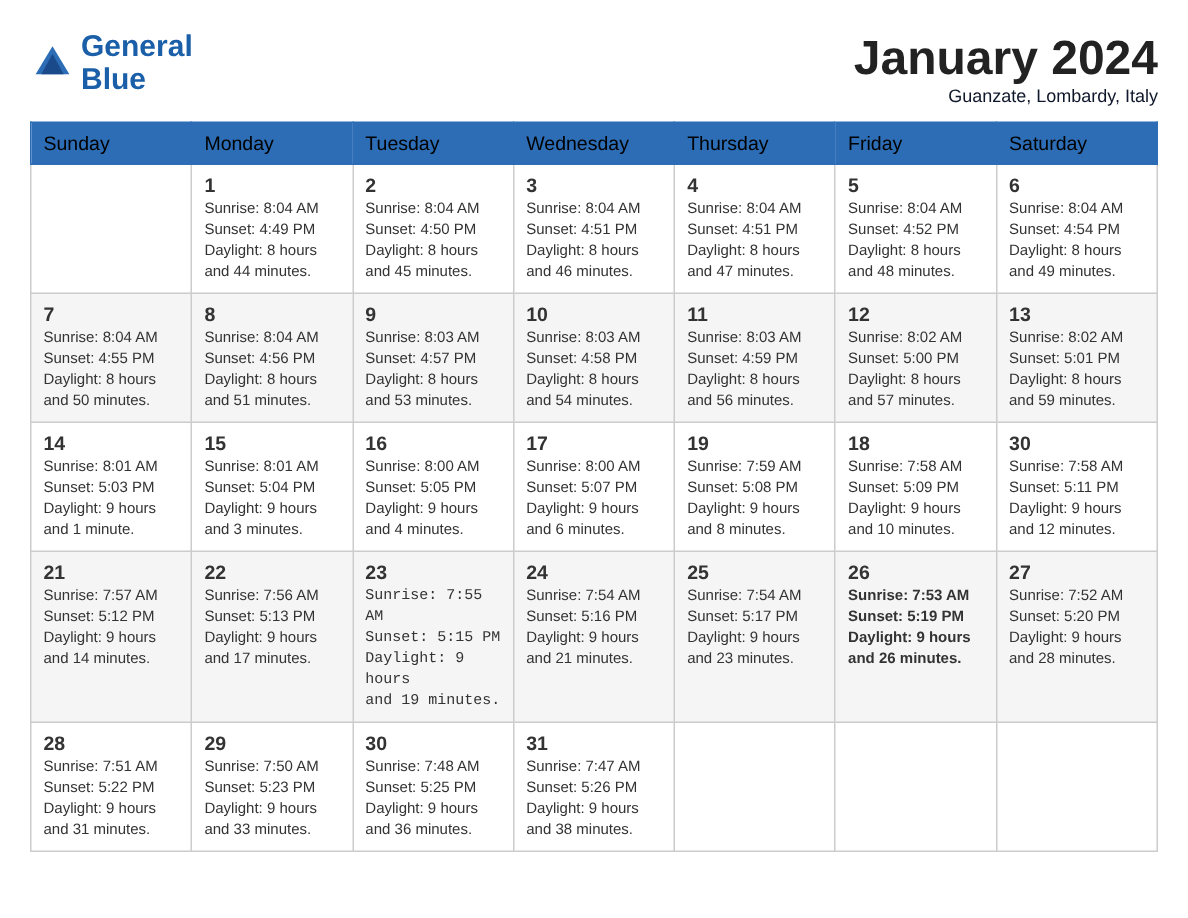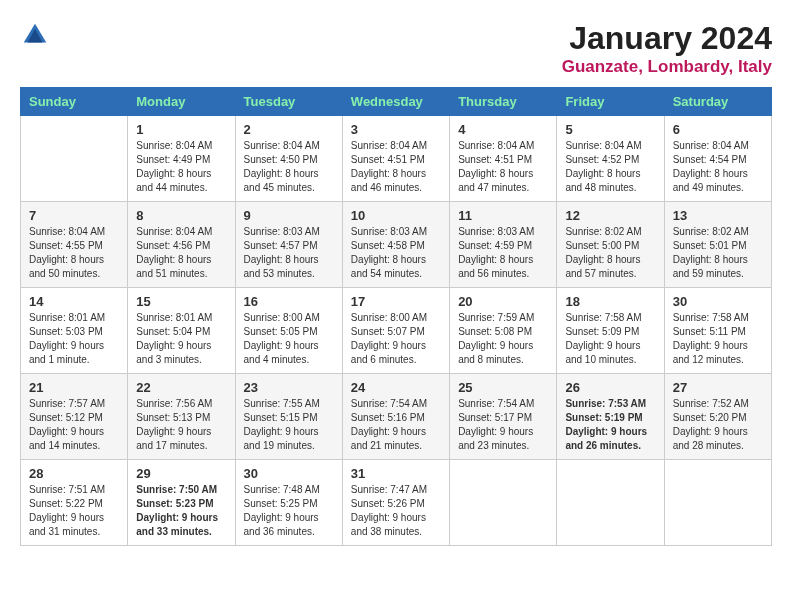--- a/index.html
+++ b/index.html
@@ -36,36 +36,36 @@
     }
     .title-block {
       text-align: right;
     }
     .title-block h1 {
       font-size: 32px;
       font-weight: bold;
       color: #222;
     }
     .title-block h2 {
-      font-size: 17px;
-      font-weight: bold;
-      color: #be185d;
+      font-size: 12px;
+      font-weight: normal;
+      color: #0f172a;
     }
     table {
       width: 100%;
       border-collapse: collapse;
       font-size: 11px;
     }
     thead tr th {
       background-color: #2c6db5;
-      color: #86efac;
+      color: #000000;
       padding: 6px 8px;
       text-align: left;
       font-size: 13px;
-      font-weight: bold;
+      font-weight: normal;
       border: 1px solid #2c6db5;
     }
     tbody tr td {
       border: 1px solid #ccc;
       padding: 6px 8px;
       vertical-align: top;
       min-height: 80px;
       color: #333;
       background: #fff;
       width: calc(100% / 7);
@@ -90,20 +90,24 @@
   </style>
 </head>
 <body>
 
 <div class="header">
   <div class="logo">
     <svg class="logo-icon" viewBox="0 0 40 40">
       <polygon points="20,5 35,30 5,30" fill="#2c6db5"></polygon>
       <polygon points="20,12 30,30 10,30" fill="#1a4a8a"></polygon>
     </svg>
+    <div class="logo-text">
+      <div><span>General</span></div>
+      <div><span>Blue</span></div>
+    </div>
   </div>
   <div class="title-block">
     <h1>January 2024</h1>
     <h2>Guanzate, Lombardy, Italy</h2>
   </div>
 </div>
 
 <table>
   <thead>
     <tr>
@@ -236,21 +240,21 @@
 and 4 minutes.</div>
         </td>
         <td>
           <span class="day-num">17</span>
           <div class="day-info" style="white-space: pre-line;">Sunrise: 8:00 AM
 Sunset: 5:07 PM
 Daylight: 9 hours
 and 6 minutes.</div>
         </td>
         <td>
-          <span class="day-num">20</span>
+          <span class="day-num">19</span>
           <div class="day-info" style="white-space: pre-line;">Sunrise: 7:59 AM
 Sunset: 5:08 PM
 Daylight: 9 hours
 and 8 minutes.</div>
         </td>
         <td>
           <span class="day-num">18</span>
           <div class="day-info" style="white-space: pre-line;">Sunrise: 7:58 AM
 Sunset: 5:09 PM
 Daylight: 9 hours
@@ -274,21 +278,21 @@
         </td>
         <td>
           <span class="day-num">22</span>
           <div class="day-info" style="white-space: pre-line;">Sunrise: 7:56 AM
 Sunset: 5:13 PM
 Daylight: 9 hours
 and 17 minutes.</div>
         </td>
         <td>
           <span class="day-num">23</span>
-          <div class="day-info" style="white-space: pre-line;">Sunrise: 7:55 AM
+          <div class="day-info" style="white-space: pre-line; font-family: Liberation Mono, monospace;">Sunrise: 7:55 AM
 Sunset: 5:15 PM
 Daylight: 9 hours
 and 19 minutes.</div>
         </td>
         <td>
           <span class="day-num">24</span>
           <div class="day-info" style="white-space: pre-line;">Sunrise: 7:54 AM
 Sunset: 5:16 PM
 Daylight: 9 hours
 and 21 minutes.</div>
@@ -318,21 +322,21 @@
       <tr>
         <td>
           <span class="day-num">28</span>
           <div class="day-info" style="white-space: pre-line;">Sunrise: 7:51 AM
 Sunset: 5:22 PM
 Daylight: 9 hours
 and 31 minutes.</div>
         </td>
         <td>
           <span class="day-num">29</span>
-          <div class="day-info" style="white-space: pre-line; font-weight: bold;">Sunrise: 7:50 AM
+          <div class="day-info" style="white-space: pre-line;">Sunrise: 7:50 AM
 Sunset: 5:23 PM
 Daylight: 9 hours
 and 33 minutes.</div>
         </td>
         <td>
           <span class="day-num">30</span>
           <div class="day-info" style="white-space: pre-line;">Sunrise: 7:48 AM
 Sunset: 5:25 PM
 Daylight: 9 hours
 and 36 minutes.</div>

